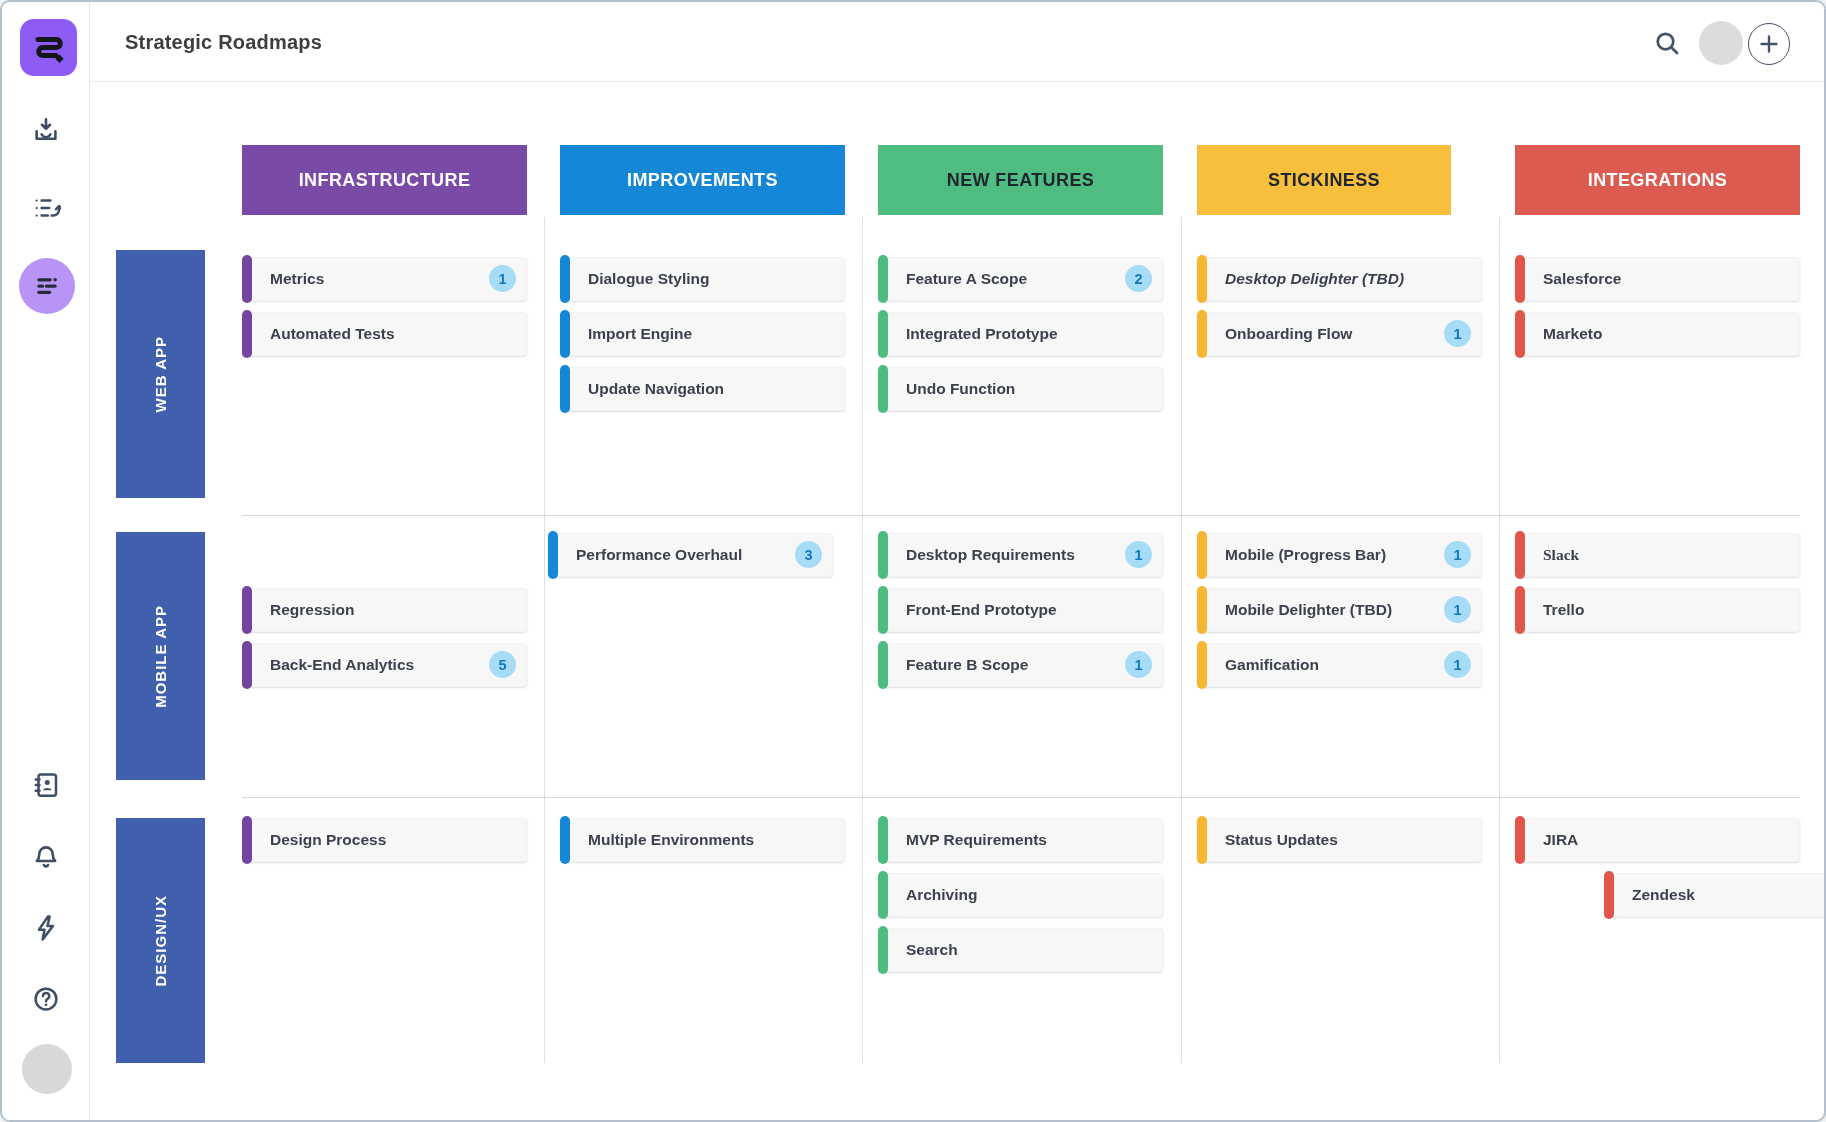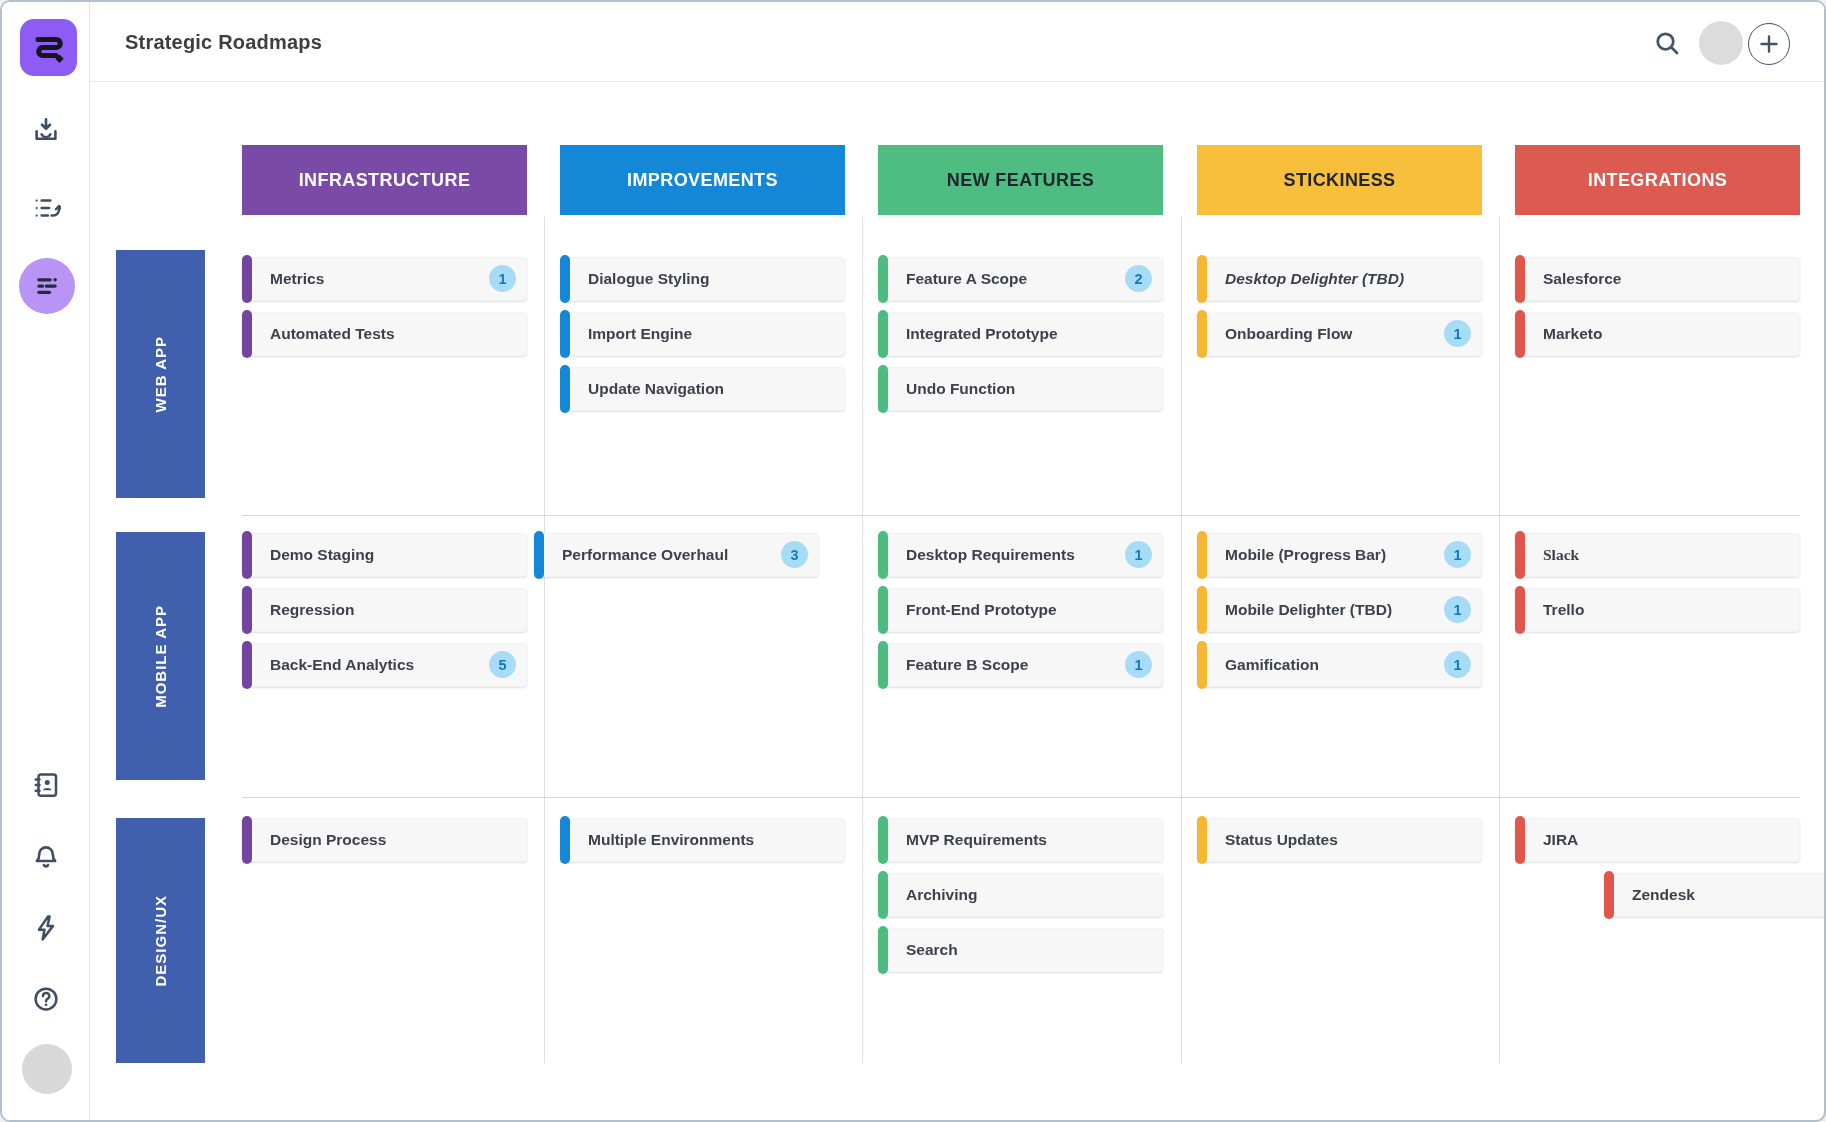--- a/index.html
+++ b/index.html
@@ -46,21 +46,21 @@
   <div id="board">
       <div class="vline" style="left: 542px; top: 215px; height: 846px;"></div>
       <div class="vline" style="left: 860px; top: 215px; height: 846px;"></div>
       <div class="vline" style="left: 1179px; top: 215px; height: 846px;"></div>
       <div class="vline" style="left: 1497px; top: 215px; height: 846px;"></div>
       <div class="hline" style="top: 513px; left: 240px; width: 1558px;"></div>
       <div class="hline" style="top: 795px; left: 240px; width: 1558px;"></div>
       <div class="col-header" style="left: 240px; width: 285px; background: rgb(122, 75, 166); color: rgb(255, 255, 255);">INFRASTRUCTURE</div>
       <div class="col-header" style="left: 558px; width: 285px; background: rgb(20, 135, 214); color: rgb(255, 255, 255);">IMPROVEMENTS</div>
       <div class="col-header" style="left: 876px; width: 285px; background: rgb(79, 188, 130); color: rgb(32, 38, 46);">NEW FEATURES</div>
-      <div class="col-header" style="left: 1195px; width: 285px; background: rgb(247, 191, 59); color: rgb(32, 38, 46);">STICKINESS</div>
+      <div class="col-header" style="left: 1195px; width: 254px; background: rgb(247, 191, 59); color: rgb(32, 38, 46);">STICKINESS</div>
       <div class="col-header" style="left: 1513px; width: 285px; background: rgb(220, 91, 80); color: rgb(255, 255, 255);">INTEGRATIONS</div>
       <div class="row-bar" style="top: 248px; height: 248px; background: rgb(64, 96, 174);">
         <span>WEB APP</span>
       </div>
       <div class="row-bar" style="top: 530px; height: 248px; background: rgb(64, 96, 174);">
         <span>MOBILE APP</span>
       </div>
       <div class="row-bar" style="top: 816px; height: 245px; background: rgb(64, 96, 174);">
         <span>DESIGN/UX</span>
       </div>
@@ -108,34 +108,30 @@
         <div class="badge" style="background: rgb(167, 220, 246); color: rgb(20, 120, 186);">1</div>
       </div>
       <div class="card" style="left: 1513px; top: 255px;">
         <div class="accent" style="background: rgb(224, 86, 74);"></div>
         <div class="lbl">Salesforce</div>
       </div>
       <div class="card" style="left: 1513px; top: 310px;">
         <div class="accent" style="background: rgb(224, 86, 74);"></div>
         <div class="lbl">Marketo</div>
       </div>
-      <div class="card" style="left: 240px; top: 531px;">
-        <div class="accent" style="background: rgb(116, 69, 160);"></div>
-        <div class="lbl">Demo Staging</div>
-      </div>
       <div class="card" style="left: 240px; top: 586px;">
         <div class="accent" style="background: rgb(116, 69, 160);"></div>
         <div class="lbl">Regression</div>
       </div>
       <div class="card" style="left: 240px; top: 641px;">
         <div class="accent" style="background: rgb(116, 69, 160);"></div>
         <div class="lbl">Back-End Analytics</div>
         <div class="badge" style="background: rgb(167, 220, 246); color: rgb(20, 120, 186);">5</div>
       </div>
-      <div class="card" style="left: 532px; top: 531px; text-align: center;">
+      <div class="card" style="left: 546px; top: 531px; text-align: center;">
         <div class="accent" style="background: rgb(20, 135, 214);"></div>
         <div class="lbl">Performance Overhaul</div>
         <div class="badge" style="background: rgb(167, 220, 246); color: rgb(20, 120, 186);">3</div>
       </div>
       <div class="card" style="left: 876px; top: 531px;">
         <div class="accent" style="background: rgb(76, 188, 128);"></div>
         <div class="lbl">Desktop Requirements</div>
         <div class="badge" style="background: rgb(167, 220, 246); color: rgb(20, 120, 186);">1</div>
       </div>
       <div class="card" style="left: 876px; top: 586px;">

